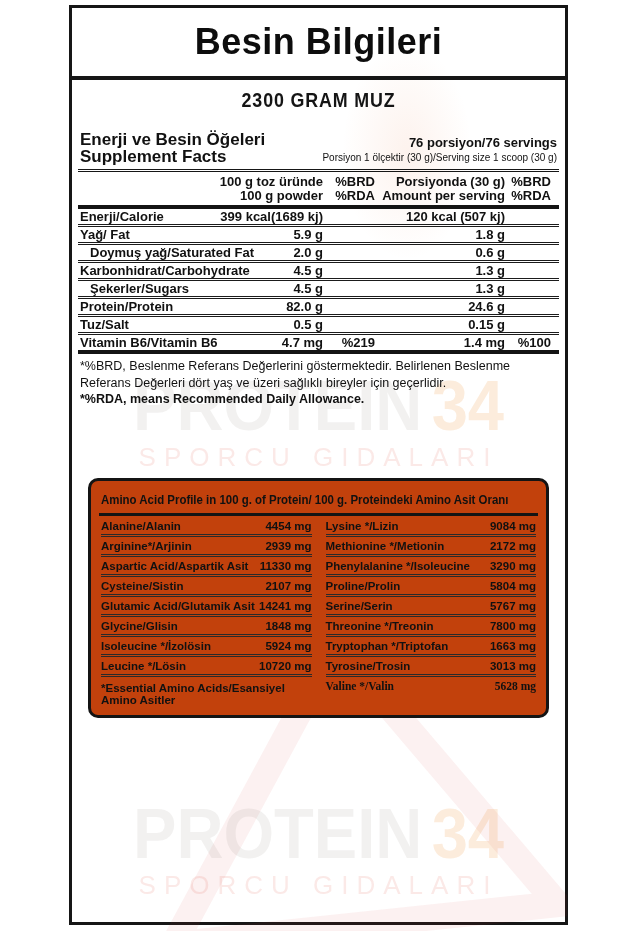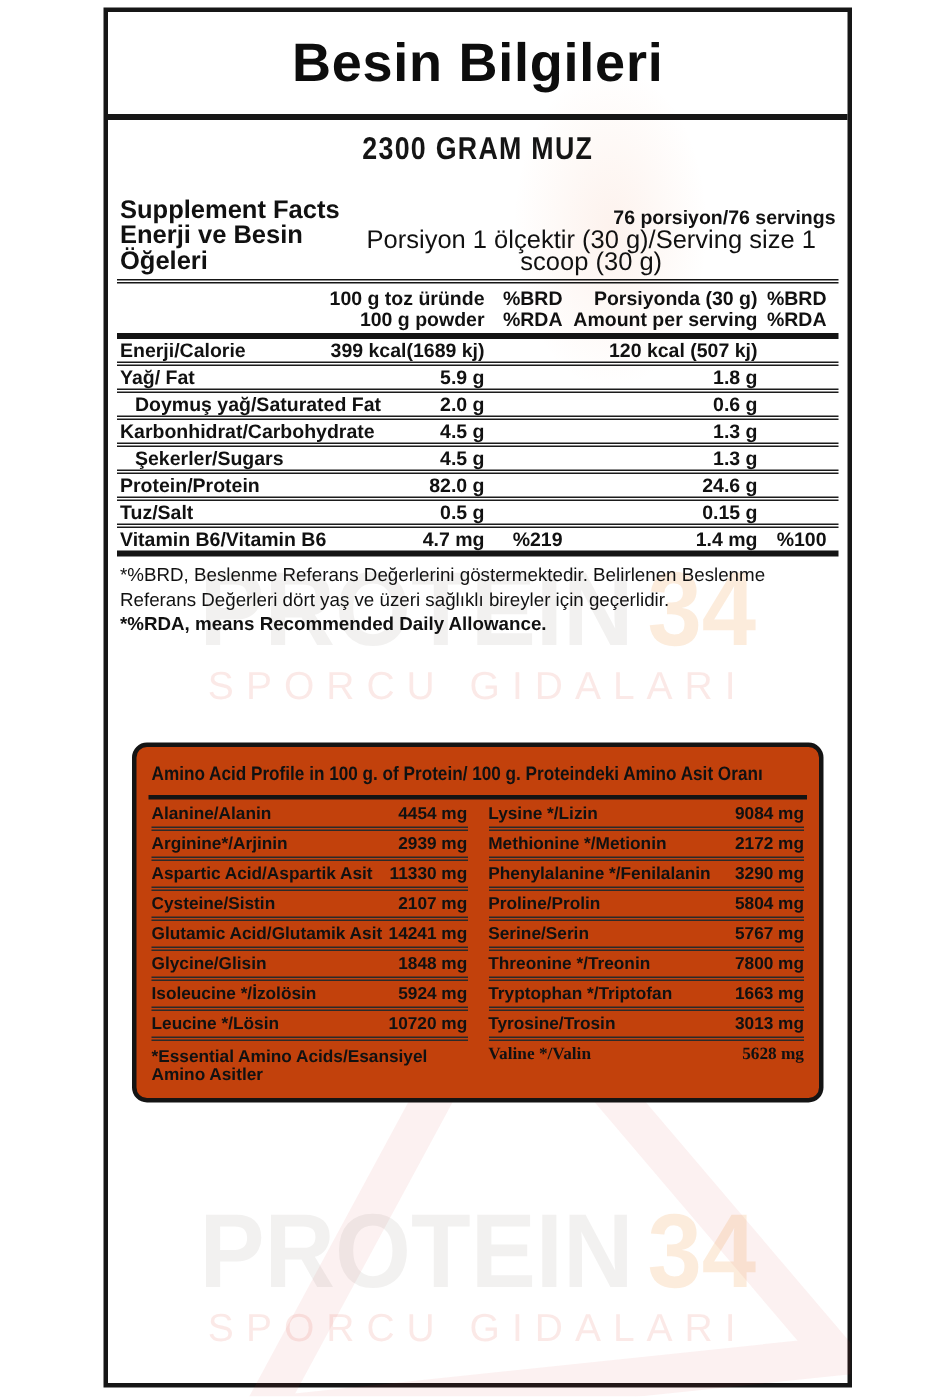--- a/index.html
+++ b/index.html
@@ -36,21 +36,21 @@
   .product { position:relative; text-align:center; padding-top:8px; }
   .product span { display:inline-block; font-size:21px; font-weight:bold; letter-spacing:1px;
                   transform:scaleX(0.85); color:#151515; }
 
   
   .sf-header { position:relative; display:flex; justify-content:space-between; align-items:flex-end;
                margin-top:19px; padding:0 2px 4px 2px; border-bottom:3px double #161616; }
   .sf-h-left div { font-size:17px; font-weight:bold; line-height:17px; }
   .sf-h-right { text-align:right; }
   .sf-h-right .l1 { font-size:13px; font-weight:bold; line-height:15px; }
-  .sf-h-right .l2 { font-size:17px; line-height:15px;text-align:center; }
+  .sf-h-right .l2 { font-size:10px; line-height:15px;text-align:center; }
 
   .col-head { position:relative; display:grid; grid-template-columns:80px 165px 58px 124px 1fr;
               padding:3px 0 2px; border-bottom:4px solid #141414;
               font-size:13px; font-weight:bold; line-height:14px; }
   .col-head .c { text-align:right; white-space:nowrap; }
   .col-head .c3 { padding-right:6px; }
   .col-head .c5 { padding-right:8px; }
 
   
   .rows { position:relative; }
@@ -109,22 +109,22 @@
         <div class="wm-text"><span class="wm-brand">PROTEIN</span><span class="wm-num">34</span></div>
         <div class="wm-tag">SPORCU GIDALARI</div>
       </div>
 
       <div class="product">
         <span>2300 GRAM MUZ</span>
       </div>
 
       <div class="sf-header">
         <div class="sf-h-left">
+          <div>Enerji ve Besin Öğeleri</div>
           <div>Supplement Facts</div>
-          <div>Enerji ve Besin Öğeleri</div>
         </div>
         <div class="sf-h-right">
           <div class="l1">76 porsiyon/76 servings</div>
           <div class="l2">Porsiyon 1 ölçektir (30 g)/Serving size 1 scoop (30 g)</div>
         </div>
       </div>
 
       <div class="col-head">
         <div></div>
         <div class="c c2">
@@ -316,21 +316,21 @@
           <div class="acol">
             <div class="arow">
                 <span>Lysine */Lizin</span>
                 <span>9084 mg</span>
               </div>
             <div class="arow">
                 <span>Methionine */Metionin</span>
                 <span>2172 mg</span>
               </div>
             <div class="arow">
-                <span>Phenylalanine */Fenilalanin</span>
+                <span>Phenylalanine */Isoleucine</span>
                 <span>3290 mg</span>
               </div>
             <div class="arow">
                 <span>Proline/Prolin</span>
                 <span>5804 mg</span>
               </div>
             <div class="arow">
                 <span>Serine/Serin</span>
                 <span>5767 mg</span>
               </div>

